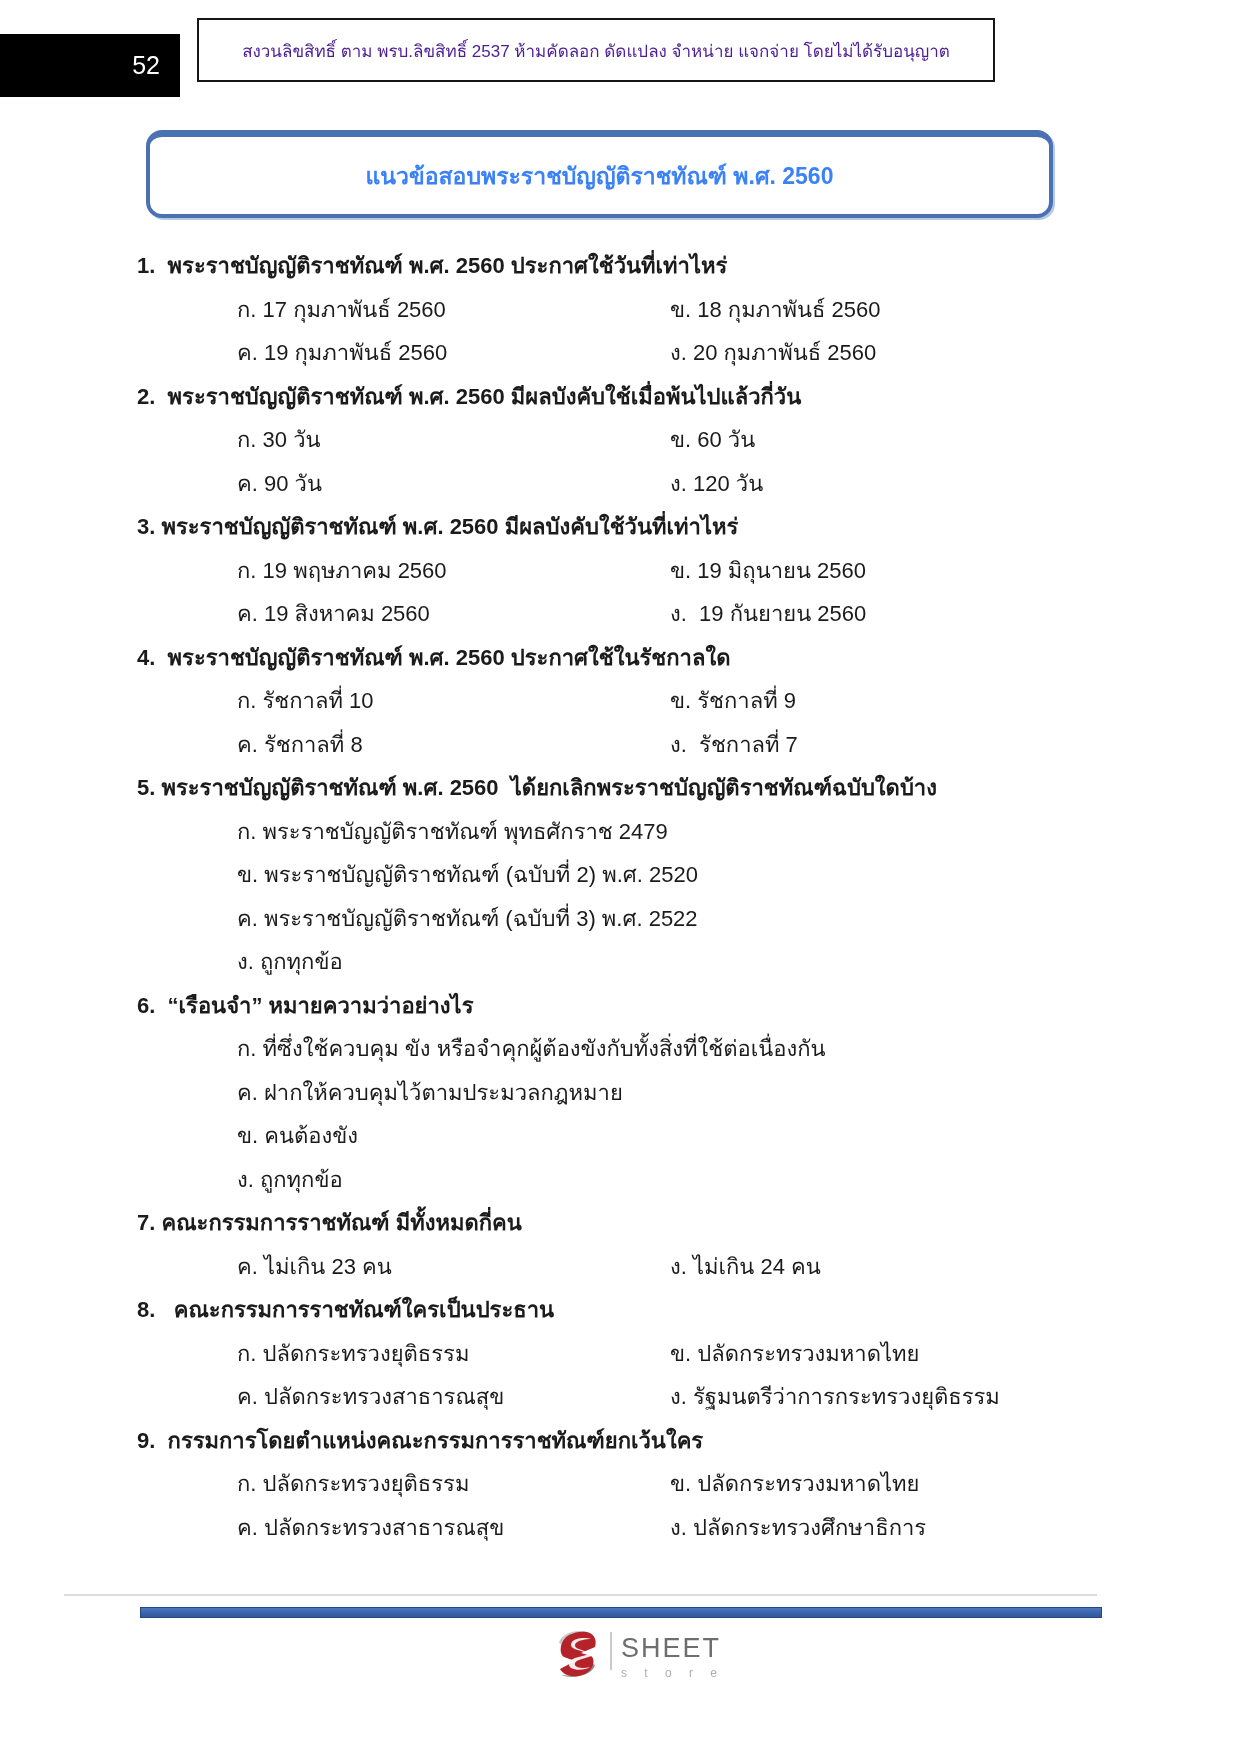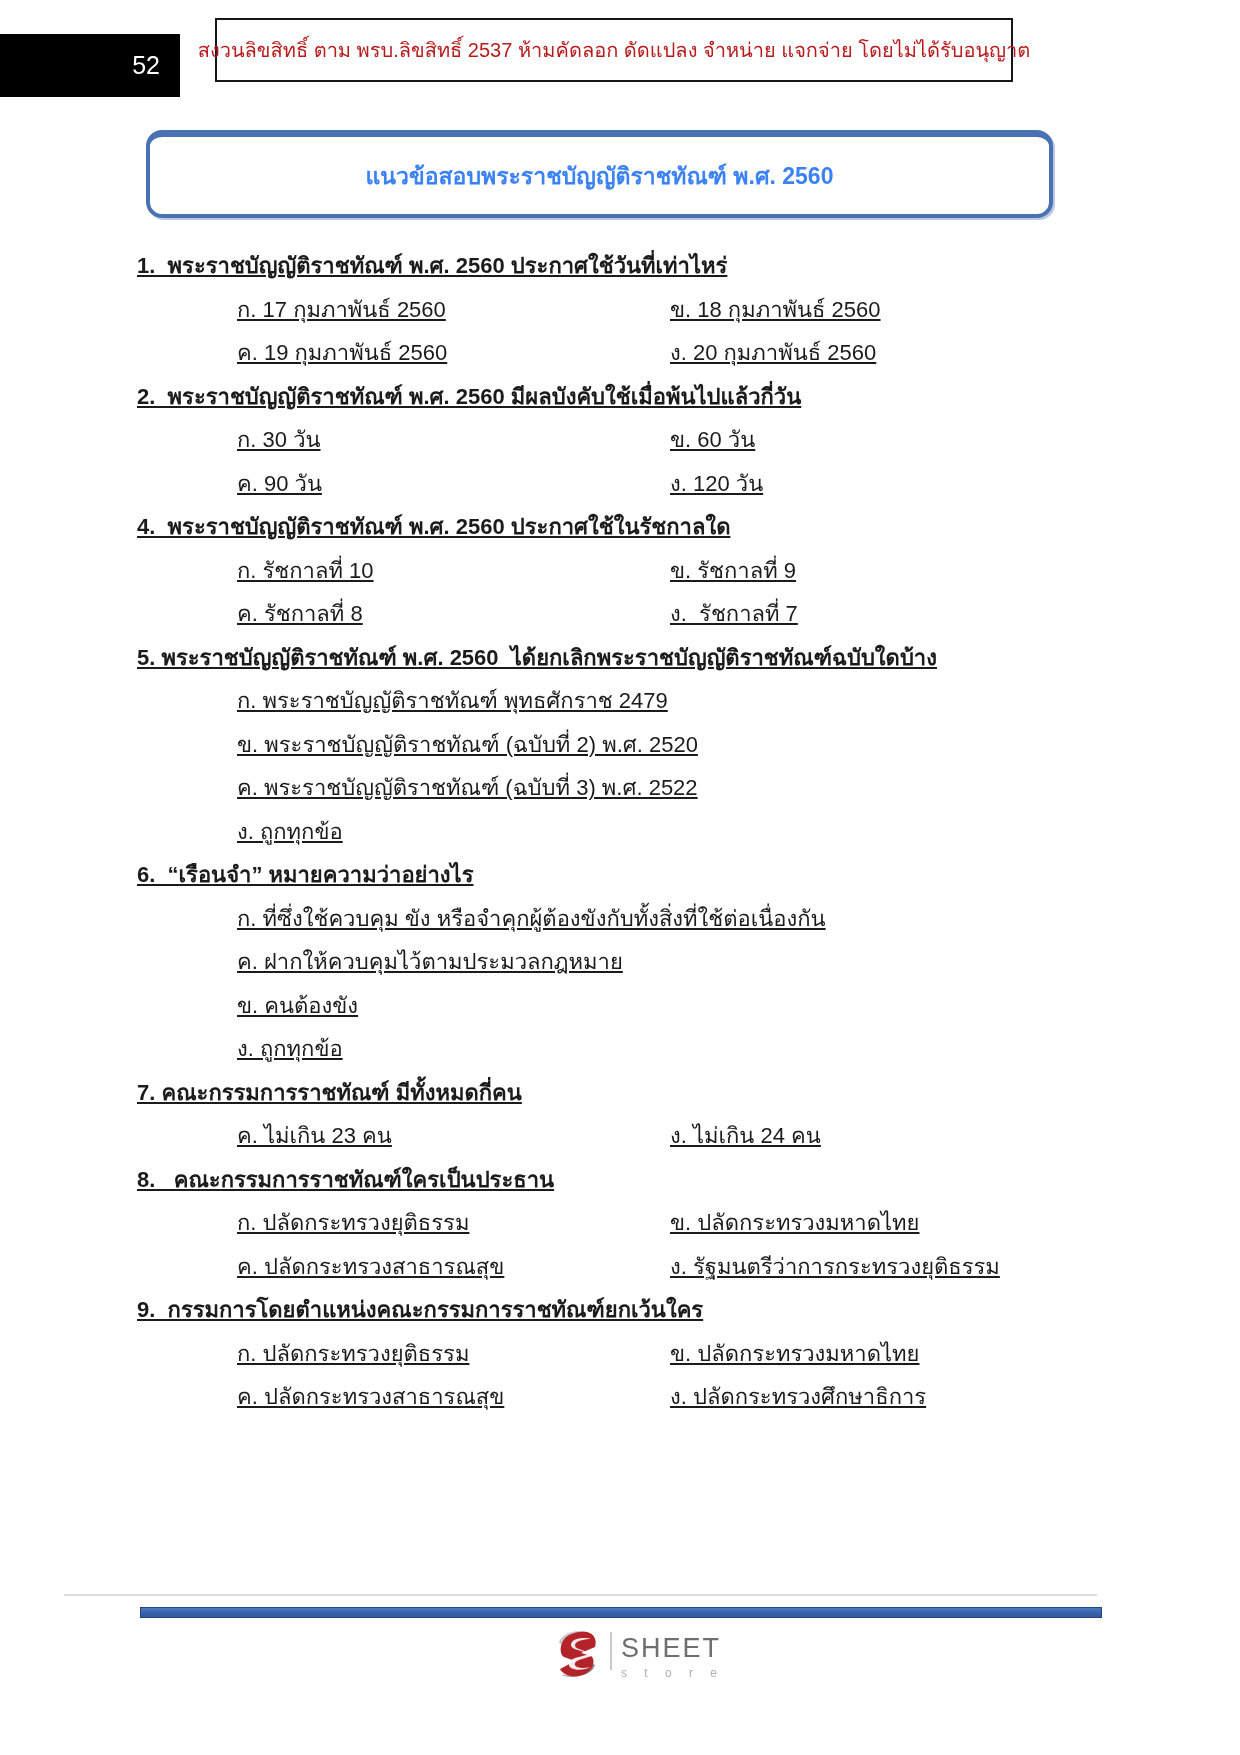--- a/index.html
+++ b/index.html
@@ -11,34 +11,34 @@
   
   .pageno-box {
     position:absolute; left:0; top:34px; width:180px; height:63px;
     background:#000000; color:#ffffff; display:flex; align-items:center;
     justify-content:flex-end; padding-right:20px; box-sizing:border-box;
     font-size:25px;
   }
   .copyright-box {
     position:absolute; left:197px; top:18px; width:798px; height:64px;
     border:2px solid #161616; box-sizing:border-box; display:flex;
-    align-items:center; justify-content:center; font-size:20px;
-    white-space:nowrap; color:#b91c1c;margin-left:18px;
+    align-items:center; justify-content:center; font-size:17px;
+    white-space:nowrap; color:#4c1d95;
   }
   .title-box {
     position:absolute; left:146px; top:130px; width:907px; height:88px;
     box-sizing:border-box; border:4px solid #4a72b2; border-top-width:7px;
     border-radius:16px; display:flex; align-items:center; justify-content:center;
     font-size:23px; font-weight:bold; color:#3b82f6;
     box-shadow:2px 2px 0 #b9c9e4;
     background:#ffffff;
   }
   
   .content { position:absolute; left:137px; top:244px; width:1005px; font-size:22px; }
-  .row { height:43.5px; display:flex; align-items:center; white-space:pre;text-decoration:underline; }
+  .row { height:43.5px; display:flex; align-items:center; white-space:pre; }
   .q-head { font-weight:bold; }
   .opt-pair { padding-left:100px;align-items:center; }
   .opt-pair .opt-left { display:inline-block; width:433px; }
   .opt-full { padding-left:100px; }
   
   .footer-rule { position:absolute; left:64px; top:1594px; width:1033px; height:2px; background:#dcdcdc; }
   .footer-bar {
     position:absolute; left:140px; top:1607px; width:962px; height:11px;
     background:linear-gradient(180deg,#4a77c2 0%,#3a63ab 55%,#33589b 100%);
     border:1px solid #24477e; box-sizing:border-box;
@@ -83,20 +83,31 @@
       <div class="row opt-pair">
         <span class="opt-left">ก. 30 วัน</span>
         <span>ข. 60 วัน</span>
       </div>
       <div class="row opt-pair">
         <span class="opt-left">ค. 90 วัน</span>
         <span>ง. 120 วัน</span>
       </div>
     </div>
 
+    <div>
+      <div class="row q-head">3. พระราชบัญญัติราชทัณฑ์ พ.ศ. 2560 มีผลบังคับใช้วันที่เท่าไหร่</div>
+      <div class="row opt-pair">
+        <span class="opt-left">ก. 19 พฤษภาคม 2560</span>
+        <span>ข. 19 มิถุนายน 2560</span>
+      </div>
+      <div class="row opt-pair">
+        <span class="opt-left">ค. 19 สิงหาคม 2560</span>
+        <span>ง.  19 กันยายน 2560</span>
+      </div>
+    </div>
 
     <div>
       <div class="row q-head">4.  พระราชบัญญัติราชทัณฑ์ พ.ศ. 2560 ประกาศใช้ในรัชกาลใด</div>
       <div class="row opt-pair">
         <span class="opt-left">ก. รัชกาลที่ 10</span>
         <span>ข. รัชกาลที่ 9</span>
       </div>
       <div class="row opt-pair">
         <span class="opt-left">ค. รัชกาลที่ 8</span>
         <span>ง.  รัชกาลที่ 7</span>

